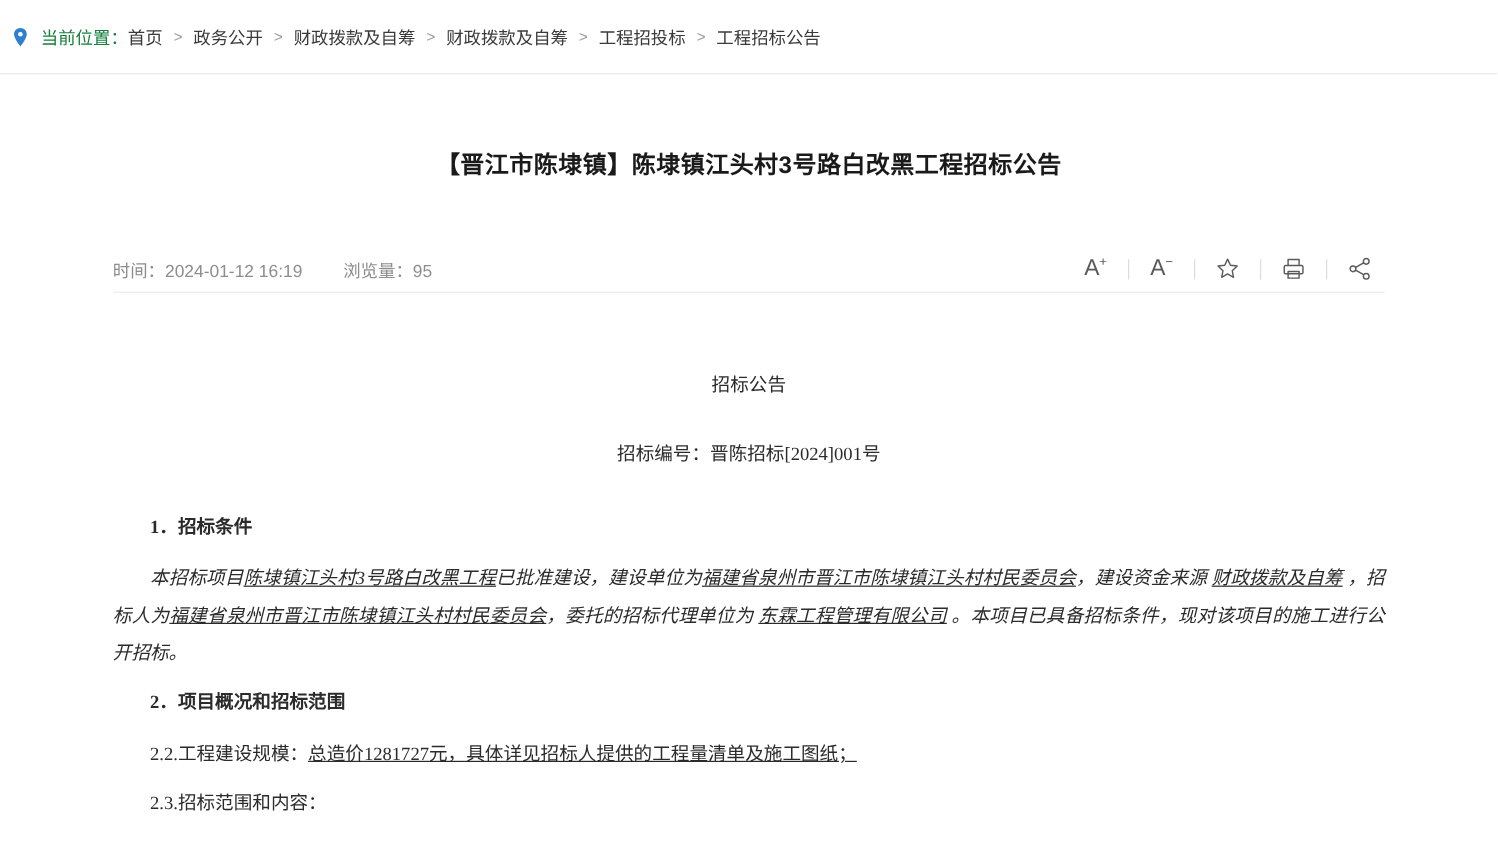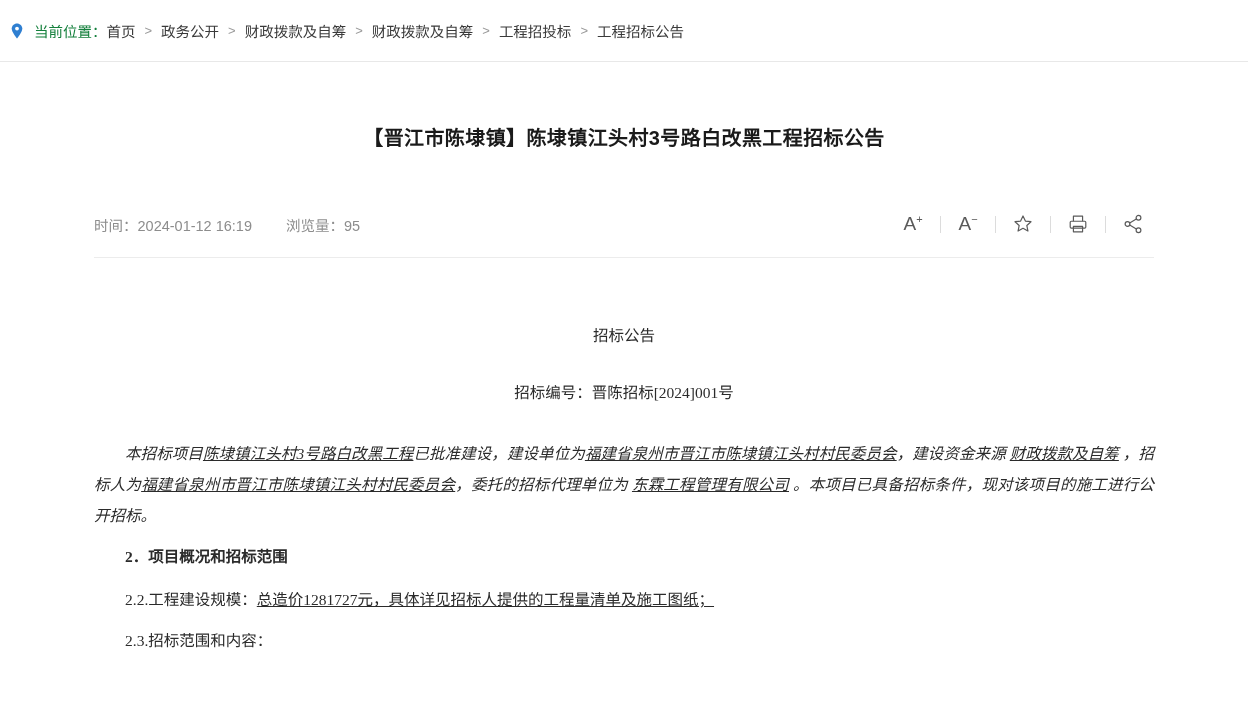--- a/index.html
+++ b/index.html
@@ -64,21 +64,21 @@
     color: #1a1a1a;
     line-height: 1.45;
     letter-spacing: 0.4px;
     margin: 54px 0 0 0;
     padding: 0 20px;
   }
 
   .meta-row {
     margin-top: 56px;
     border-bottom: 1px solid #ececec;
-    padding-bottom: 18px;
+    padding-bottom: 4px;
     display: flex;
     align-items: center;
     justify-content: space-between;
     color: #8d8d8d;
     font-size: 14.5px;
   }
   .meta-left { display: flex; align-items: center; }
   .meta-item { margin-right: 34px; white-space: nowrap; }
 
   .meta-tools {
@@ -219,20 +219,21 @@
         </span>
       </div>
     </div>
   </div>
 
   <div class="content">
 
     <p class="c-center">招标公告</p>
     <p class="c-center sub">招标编号：晋陈招标[2024]001号</p>
 
+    <p class="c-head">1．招标条件</p>
 
     <p class="c-para">
       <span>本招标项目</span><span class="u">陈埭镇江头村3号路白改黑工程</span><span>已批准建设，建设单位为</span><span class="u">福建省泉州市晋江市陈埭镇江头村村民委员会</span><span>，建设资金来源</span><span class="u-wide">财政拨款及自筹</span><span>，招标人为</span><span class="u">福建省泉州市晋江市陈埭镇江头村村民委员会</span><span>，委托的招标代理单位为</span><span class="u-wide">东霖工程管理有限公司</span><span>。本项目已具备招标条件，现对该项目的施工进行公开招标。</span>
     </p>
 
     <p class="c-head">2．项目概况和招标范围</p>
 
 
     <p class="c-sub">
       <span>2.2.工程建设规模：</span><span class="u">总造价1281727元，具体详见招标人提供的工程量清单及施工图纸；</span>

